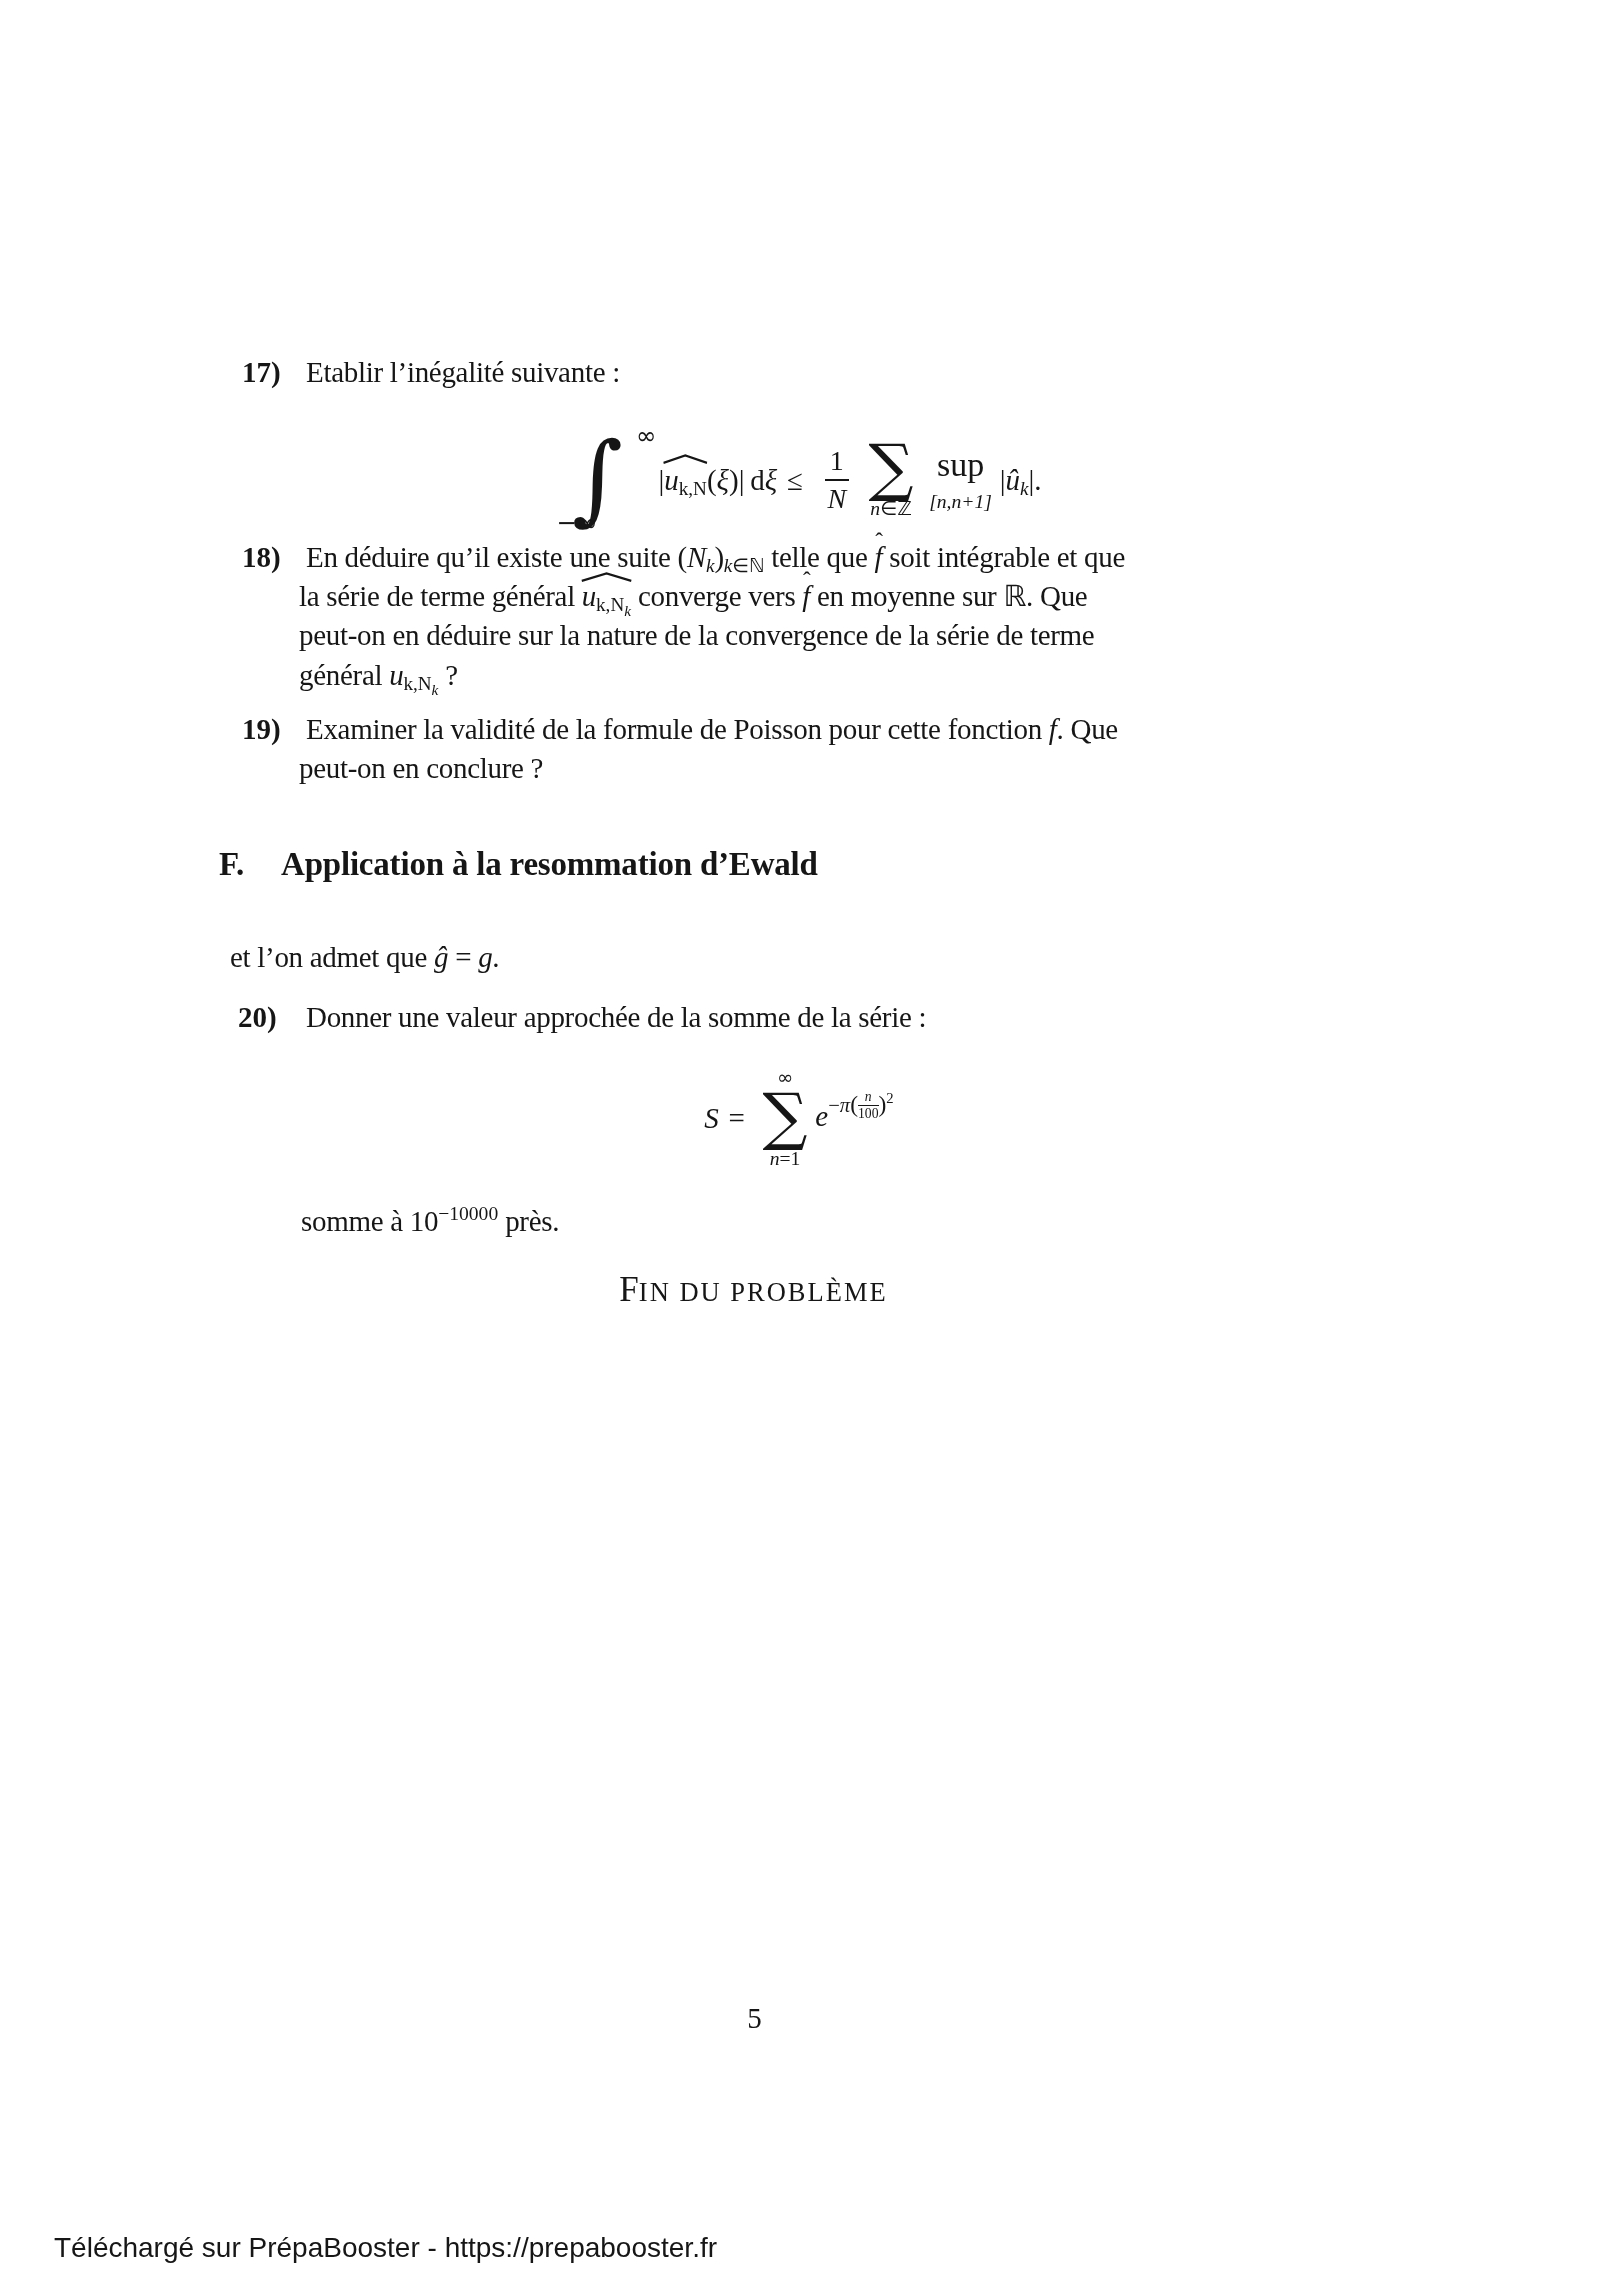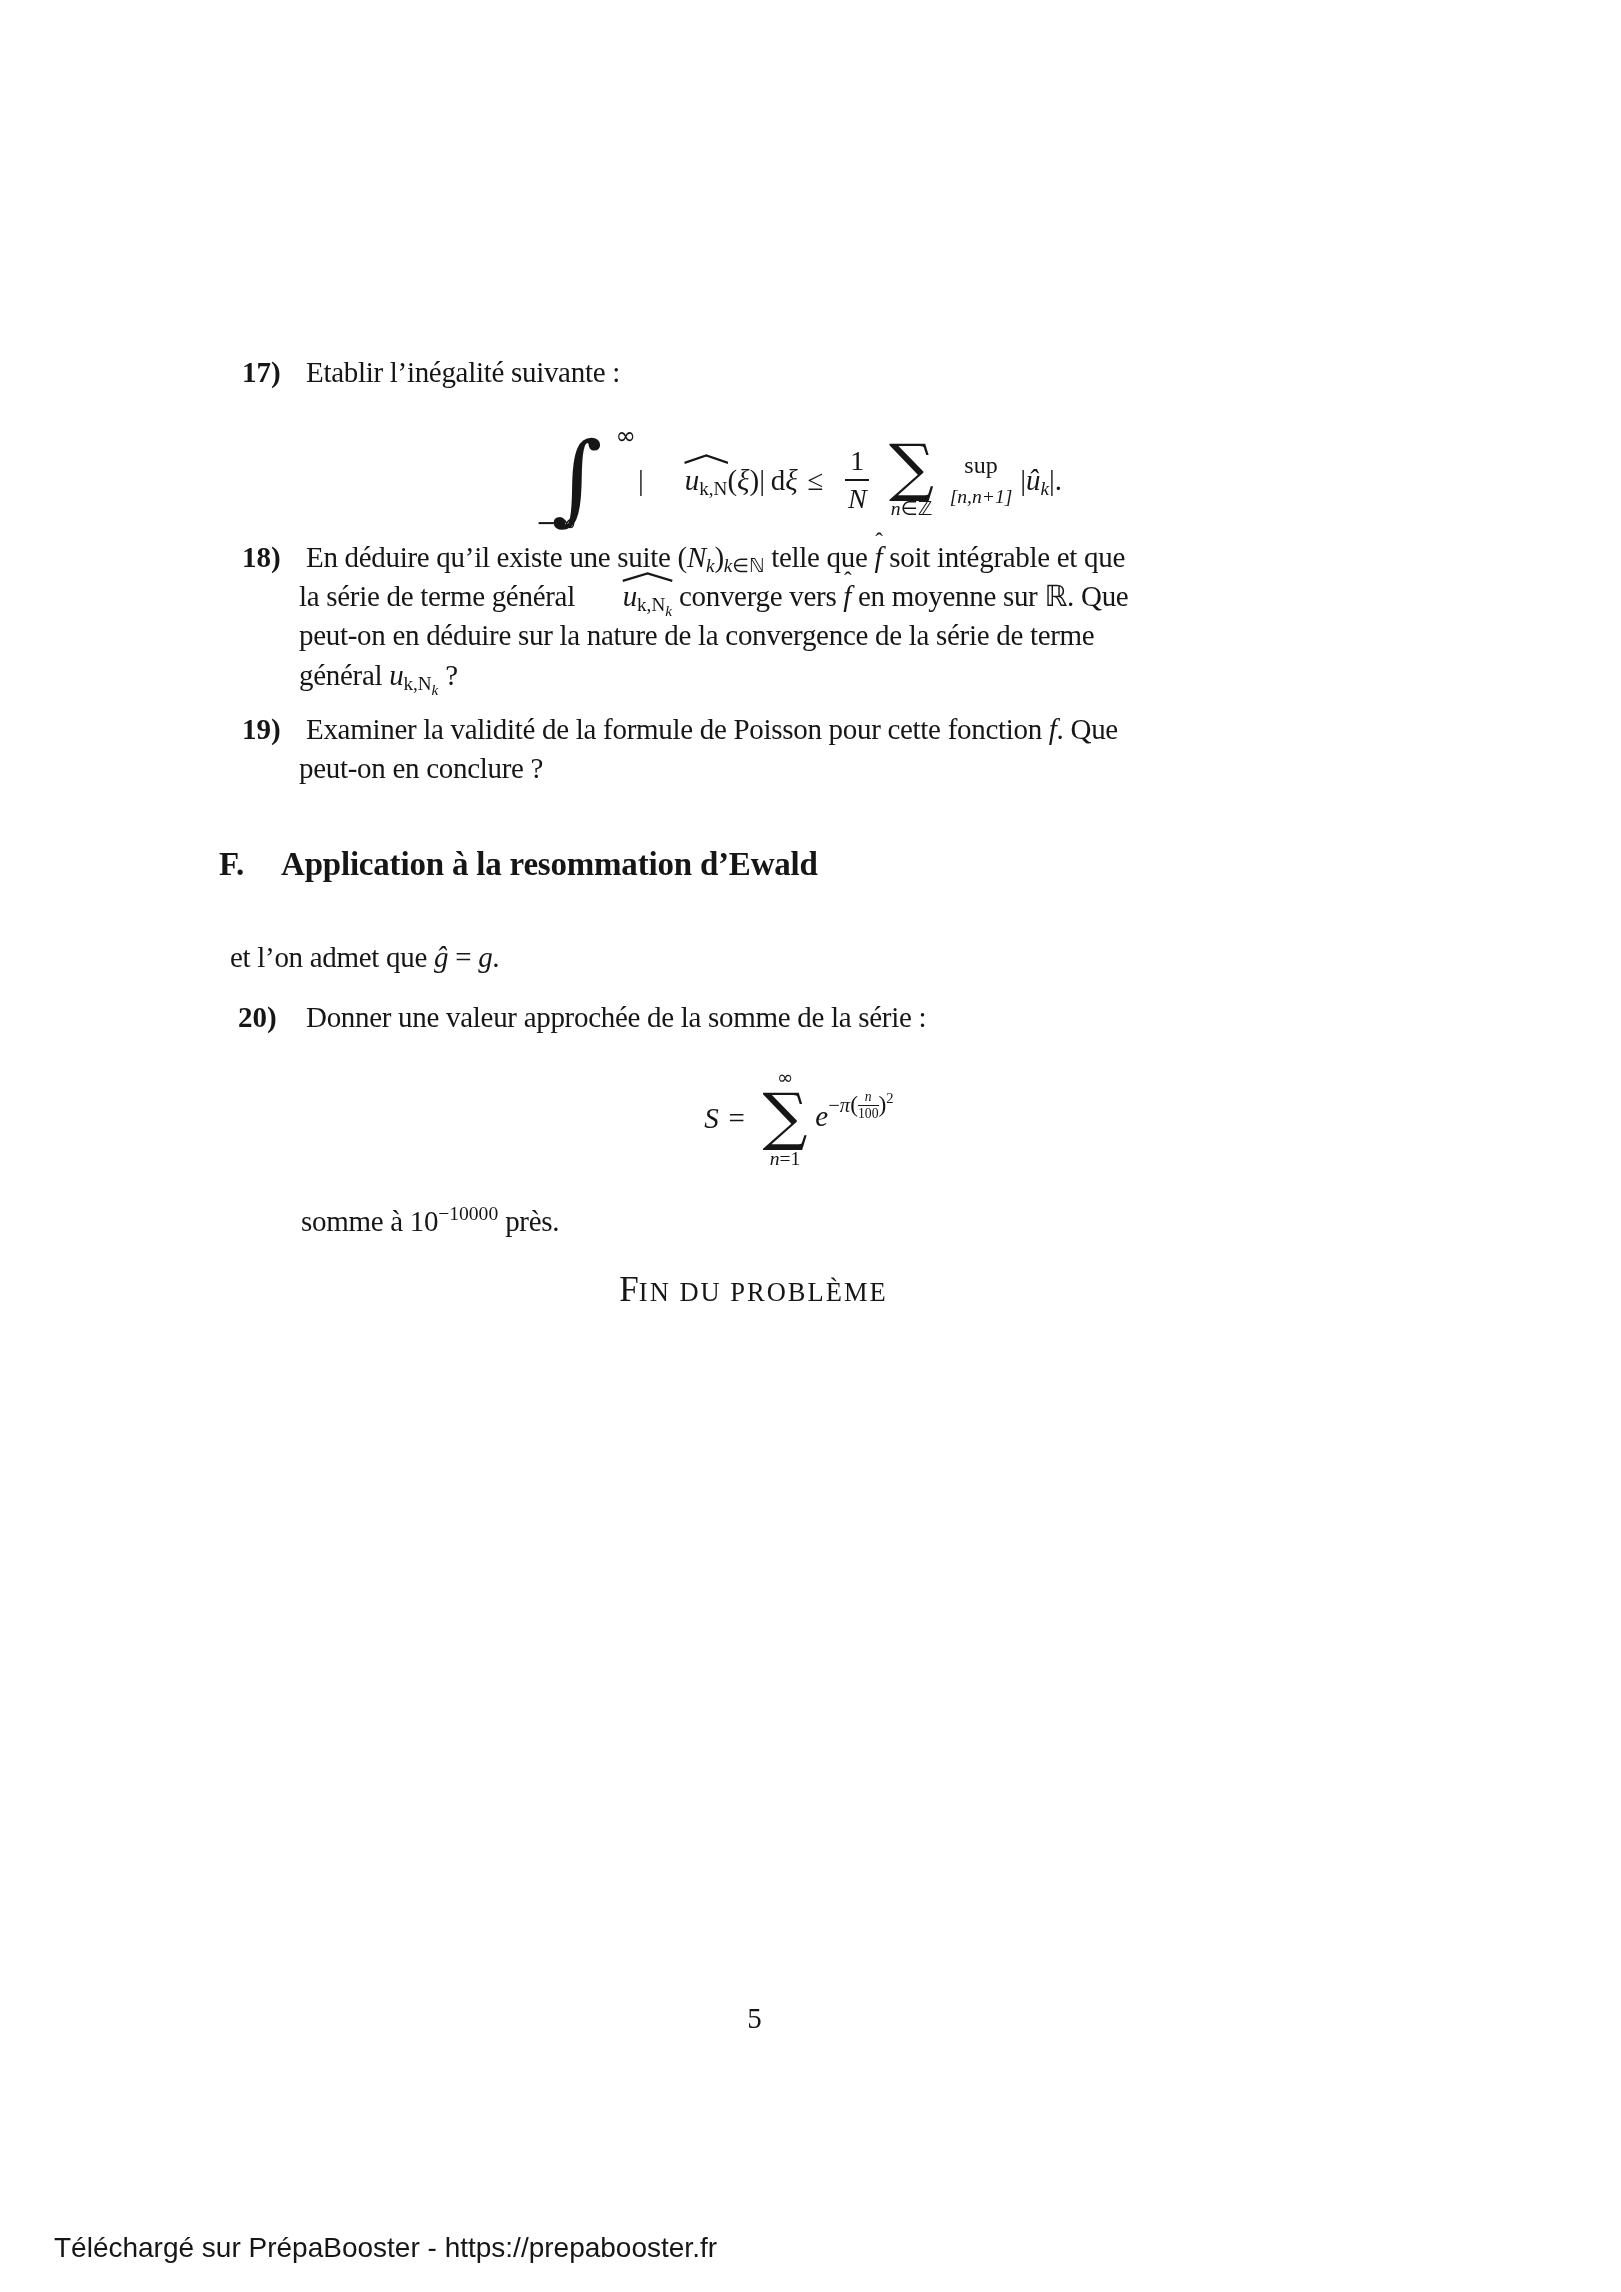--- a/index.html
+++ b/index.html
@@ -4,39 +4,39 @@
 <style>
   html,body{margin:0;padding:0;background:#ffffff;}
   .page{position:relative;width:1425px;height:2293px;background:#ffffff;overflow:hidden;
         font-family:"Liberation Serif","DejaVu Serif",serif;color:#161616;}
   .line{position:absolute;white-space:nowrap;font-size:29px;line-height:1;letter-spacing:-0.3px;}
   .num{position:absolute;white-space:nowrap;font-size:29px;line-height:1;font-weight:bold;letter-spacing:0;}
   i{font-style:italic;}
   sub{font-size:0.66em;line-height:0;vertical-align:-0.28em;letter-spacing:0;}
   sub sub{font-size:0.8em;vertical-align:-0.3em;}
   .bb{font-family:"DejaVu Sans","DejaVu Serif",sans-serif;font-style:normal;}
-  .wh{position:relative;display:inline-block;margin-left:41px;}
+  .wh{position:relative;display:inline-block;}
   .wh svg{position:absolute;left:-2px;top:-9.8px;width:calc(100% + 3.9px);height:9.8px;}
   .fh{position:relative;display:inline-block;}
   .fhm{position:absolute;left:58%;transform:translateX(-50%);top:-0.55em;font-size:0.8em;font-style:normal;}
   .eqrow{position:absolute;display:flex;justify-content:center;align-items:center;
          font-size:29px;white-space:nowrap;letter-spacing:0;}
   .intwrap{position:relative;display:inline-block;width:102px;height:114px;}
   .intsym{position:absolute;left:15.7px;top:50%;transform:translateY(-52%);font-size:98px;
           font-family:"DejaVu Serif","DejaVu Sans",serif;font-style:normal;}
   .intsup{position:absolute;right:2px;top:-2px;font-size:24.5px;}
   .intsub{position:absolute;left:0;bottom:0;font-size:24.5px;}
   .frac{display:inline-flex;flex-direction:column;align-items:center;margin:0 11.8px;line-height:1;}
   .fnum,.fden{font-size:28px;padding:0 2.9px;}
   .fbar{width:100%;border-top:2px solid #161616;margin:3.9px 0;}
   .bigop{display:inline-flex;flex-direction:column;align-items:center;line-height:1;margin:0 7.8px;}
   .opsym{font-size:63px;line-height:0.85;font-family:"DejaVu Serif","DejaVu Sans",serif;font-style:normal;}
   .oplab{font-size:19.6px;margin-top:4.9px;}
   .oplab2{font-size:19.6px;margin-bottom:2.9px;}
-  .supword{font-size:24px;line-height:1;}
+  .supword{font-size:34px;line-height:1;}
   .supop .oplab{margin-top:10px;}
   .mrow{display:inline-block;}
   .rel{margin:0 9.8px;}
   .exp{display:inline-block;position:relative;top:-13.7px;font-size:20.6px;}
   .sfrac{display:inline-flex;flex-direction:column;align-items:center;font-size:13.7px;
          line-height:1;vertical-align:middle;position:relative;top:-2px;}
   .sfbar{width:100%;border-top:1.4px solid #161616;margin:1px 0;}
   .expparen{font-size:23.5px;}
   .exp2{font-size:14.7px;position:relative;top:-8.8px;}
   .sup1{font-size:19.6px;position:relative;top:-10.8px;letter-spacing:0;}

